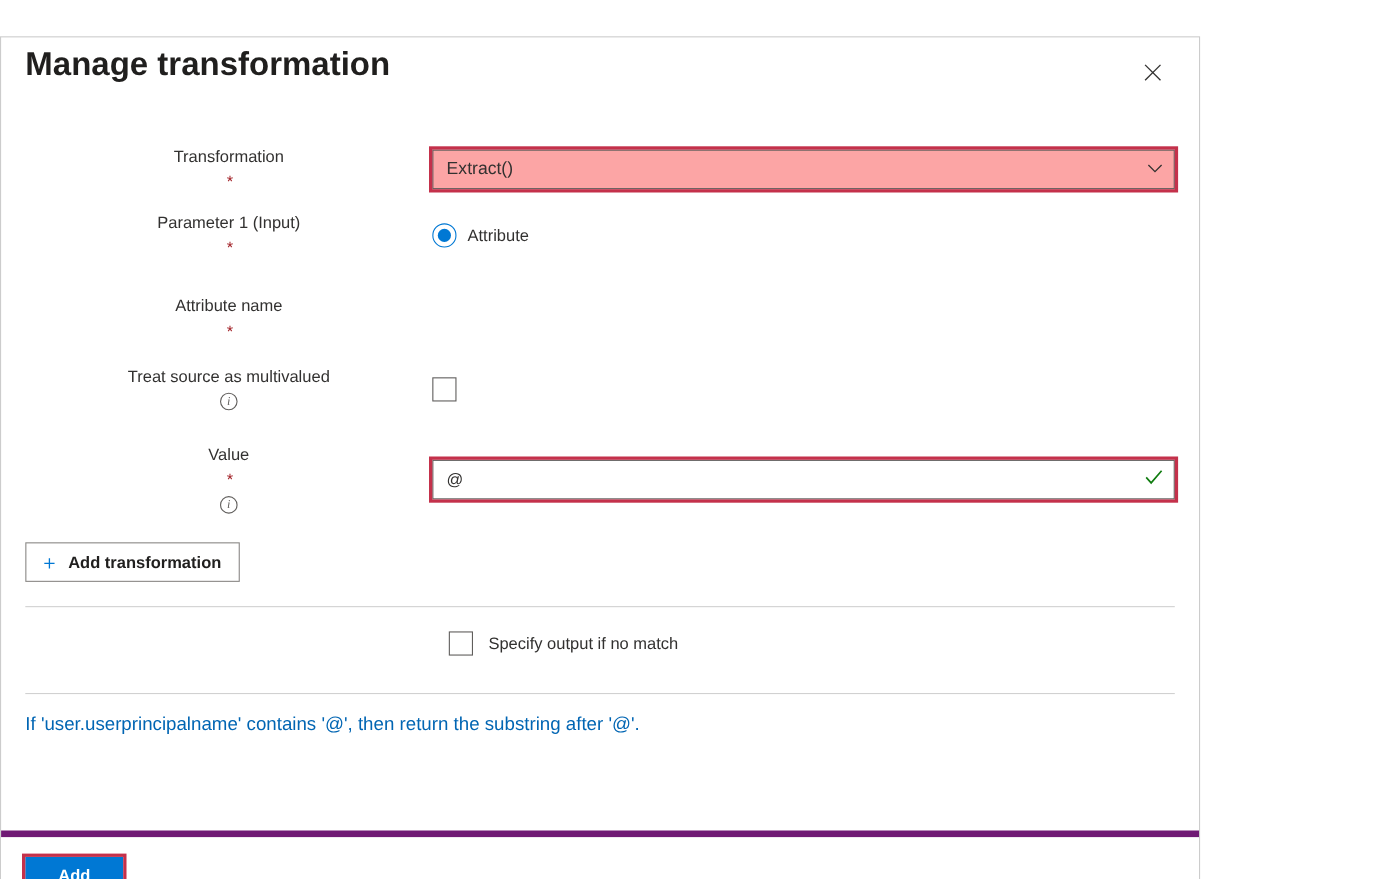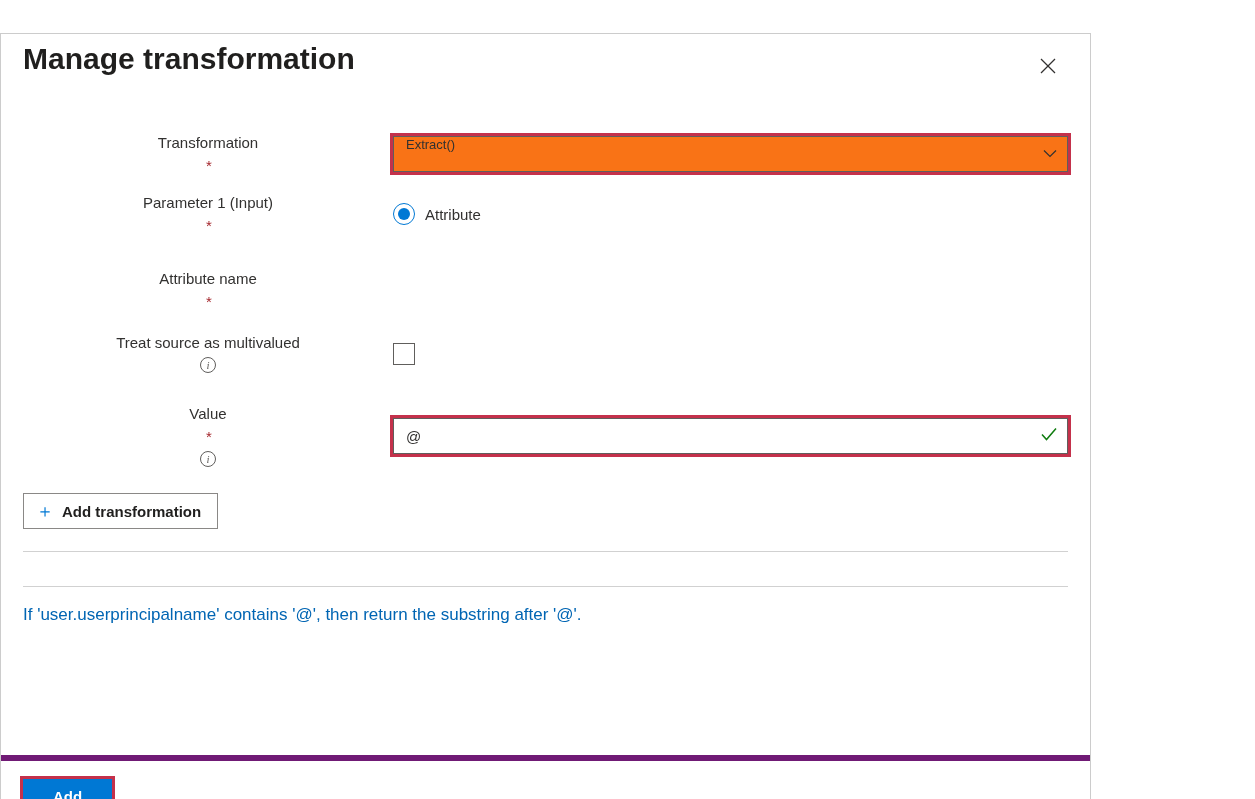--- a/index.html
+++ b/index.html
@@ -59,24 +59,25 @@
     .control-col {
       flex: 1;
       display: flex;
       align-items: center;
     }
     .select-box {
       position: relative;
       flex: 1;
       height: 36px;
       border: 1px solid #605e5c;
-      background: #f97316;
-      display: flex;
+      background: #fca5a5;
+      display: flex;
+      align-items: center;
       padding: 0 36px 0 12px;
-      font-size: 13px;
+      font-size: 16px;
       cursor: pointer;
     }
     .input-box {
       position: relative;
       flex: 1;
       height: 36px;
       border: 1px solid #605e5c;
       background: #fff;
       display: flex;
       align-items: center;
@@ -291,20 +292,24 @@
 
     
     <button class="add-transform-btn">
       <span class="plus">＋</span>
       <span>Add transformation</span>
     </button>
 
     <div class="divider"></div>
 
     
+    <div class="specify-row">
+      <div class="checkbox"></div>
+      <span>Specify output if no match</span>
+    </div>
 
     <div class="divider" style="margin-top: 34px; margin-bottom: 18px;"></div>
 
     
     <div class="summary">If 'user.userprincipalname' contains '@', then return the substring after '@'.</div>
   </div>
 
   <div class="footer">
     <button class="add-btn highlight">Add</button>
   </div>

